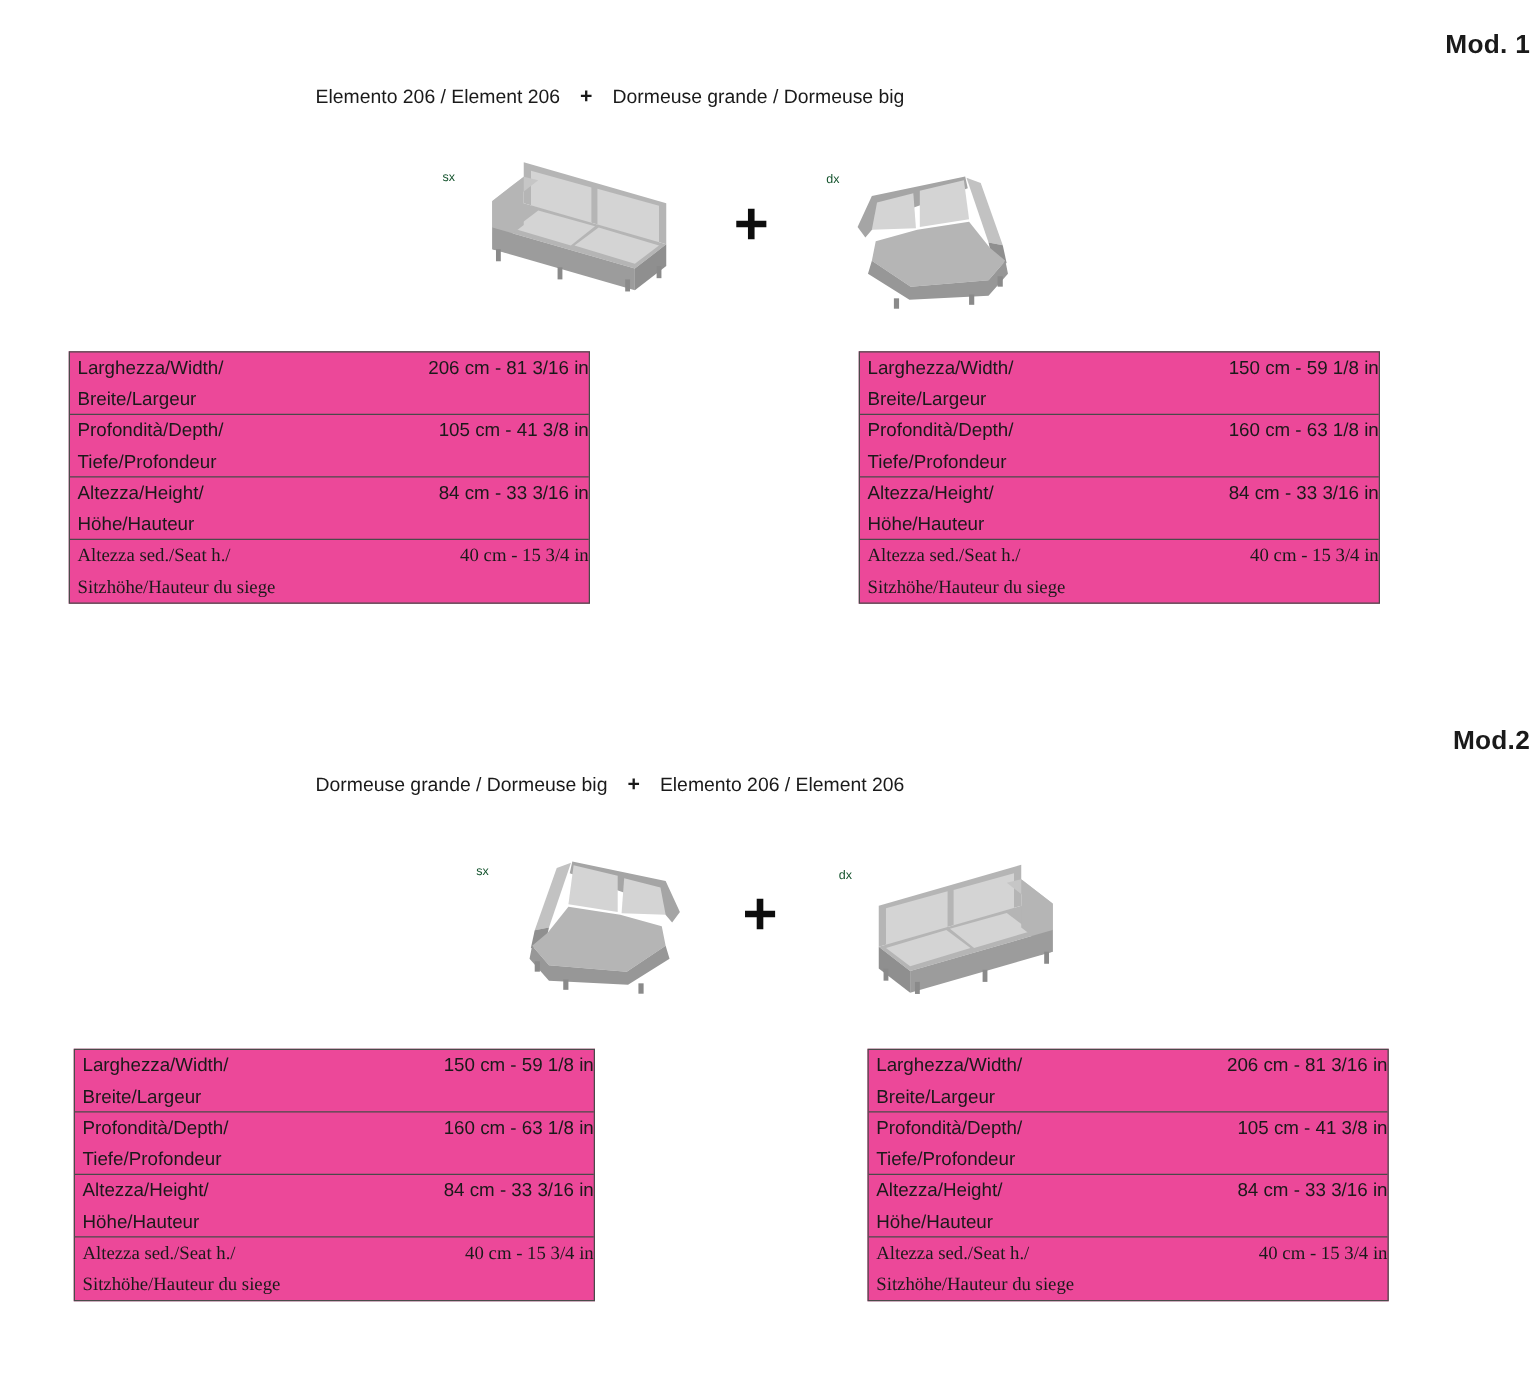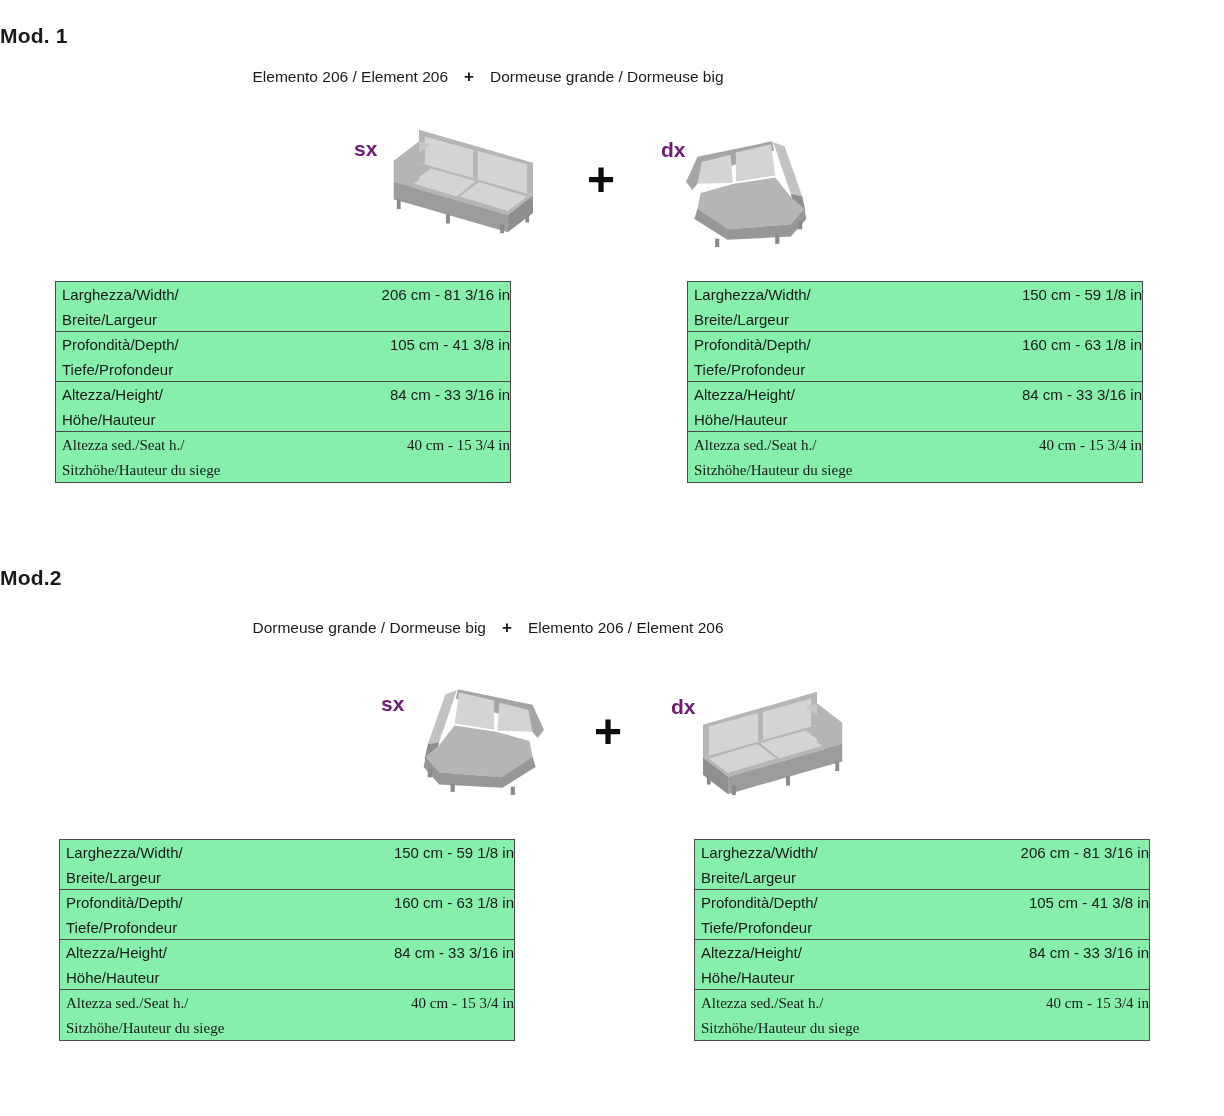--- a/index.html
+++ b/index.html
@@ -13,35 +13,35 @@
   }
   *{margin:0;padding:0;box-sizing:border-box;}
   html,body{background:#ffffff;}
   body{
     width:1224px;height:1116px;position:relative;overflow:hidden;
     font-family:"Liberation Sans","DejaVu Sans",sans-serif;
     color:var(--ink);
   }
   .abs{position:absolute;}
   .module-title{
-    left:0;width:1224px;text-align:left;
+    left:0;width:1224px;text-align:right;
     font-size:21px;font-weight:bold;letter-spacing:0.2px;
   }
   .combo-line{
     left:0;width:976px;text-align:center;
     font-size:15.5px;
   }
   .combo-plus{font-weight:bold;font-size:17px;margin:0 16px;display:inline-block;}
-  .pos-label{font-size:21px;color:#701a75;font-weight:bold;}
+  .pos-label{font-size:10px;color:#14532d;}
   .big-plus{
     width:54px;text-align:center;
     font-size:48px;font-weight:bold;line-height:44px;color:#0d0d0d;
   }
   .spec-table{
-    width:456px;border:1px solid var(--border);background:#86efac;
+    width:417px;border:1px solid var(--border);background:#ec4899;
   }
   .spec-row{
     height:50px;border-bottom:1px solid var(--border);
     position:relative;padding:1px 6px 0 6px;
     font-size:15px;line-height:24.5px;
   }
   .spec-row:last-child{border-bottom:none;font-family:Liberation Serif, serif;}
   .spec-label-1,.spec-label-2{display:block;white-space:nowrap;}
   .spec-value{
     position:absolute;top:1px;right:0;line-height:24.5px;white-space:nowrap;
@@ -162,21 +162,21 @@
     </div>
     <div class="spec-row">
       <span class="spec-label-1">Altezza sed./Seat h./</span>
       <span class="spec-label-2">Sitzhöhe/Hauteur du siege</span>
       <span class="spec-value">40 cm - 15 3/4 in</span>
     </div>
   </div>
 </section>
 
 <section>
-  <h1 class="abs module-title" style="top:566px">Mod.2</h1>
+  <h1 class="abs module-title" style="top:581px">Mod.2</h1>
 
   <p class="abs combo-line" style="top:618px">
     <span>Dormeuse grande / Dormeuse big</span><span class="combo-plus">+</span><span>Elemento 206 / Element 206</span>
   </p>
 
   <span class="abs pos-label" style="left:381px;top:692px">sx</span>
 
   <svg class="abs fig mirror" style="left:406px;top:684px" width="140" height="112" viewBox="0 0 135 108">
     <use href="#g-dormeuse"></use>
   </svg>

